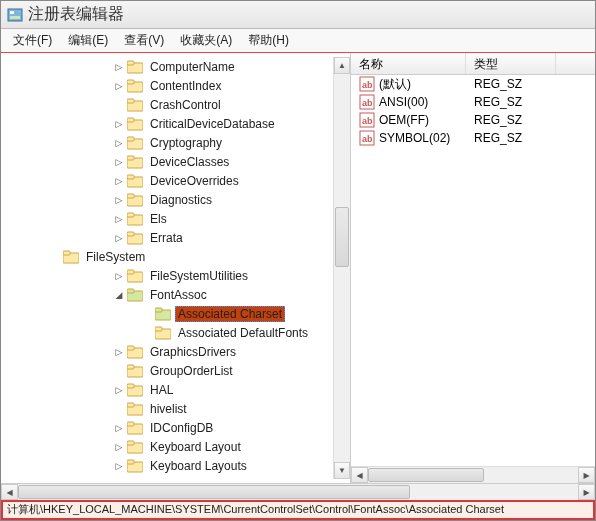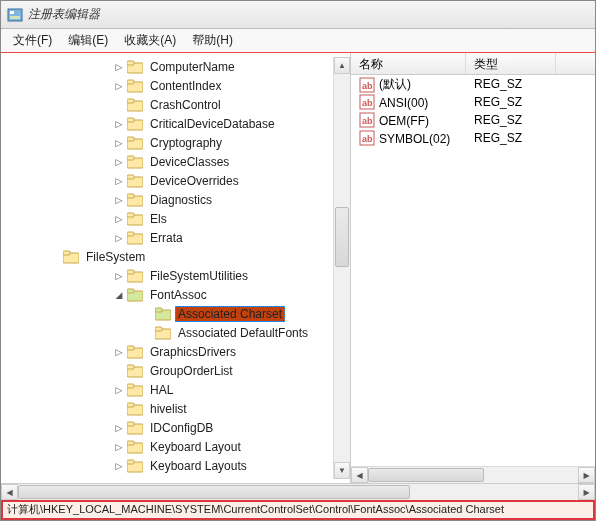--- a/index.html
+++ b/index.html
@@ -1,38 +1,38 @@
 <!DOCTYPE html>
 <html><head>
 <meta charset="utf-8">
 <style>
 * { margin: 0; padding: 0; box-sizing: border-box; font-family: "Microsoft YaHei", "SimSun", sans-serif; }
 body { width: 596px; height: 521px; background: #fff; border: 1px solid #888; overflow: hidden; display: flex; flex-direction: column; }
 .titlebar { height: 28px; background: linear-gradient(#f5f5f5, #e6e6e6); border-bottom: 1px solid #bbb; display: flex; align-items: center; padding: 0 6px; }
 .titlebar .app-icon { width: 16px; height: 16px; margin-right: 5px; }
-.titlebar .title { font-size: 12px; color: #333; font-style: italic; }
+.titlebar .title { font-size: 16px; color: #333; }
 .menubar { height: 24px; background: #f8f8f8; border-bottom: 1px solid #ef4444; display: flex; align-items: center; padding: 0 4px; font-size: 12px; }
 .menubar .menu-item { padding: 3px 8px; color: #222; cursor: default; }
 .body { flex: 1; display: flex; overflow: hidden; }
 .tree-pane { width: 350px; border-right: 1px solid #ccc; overflow: auto; position: relative; padding: 4px 0; }
 .list-pane { flex: 1; overflow: auto; }
 .tree { font-size: 12px; color: #222; }
 .tree-row { display: flex; align-items: center; height: 19px; white-space: nowrap; padding-right: 6px; }
 .tree-row .toggle { width: 12px; height: 12px; display: flex; align-items: center; justify-content: center; font-size: 9px; color: #555; margin-right: 2px; }
 .tree-row .folder-icon { width: 16px; height: 14px; margin-right: 4px; flex-shrink: 0; }
 .tree-row .label { padding: 1px 3px; }
 .tree-row.selected .label { background: #c2410c; border: 1px dotted #3399ff; padding: 0 2px; }
 .tree-row.sel-folder .folder-icon rect.base { fill: #d4e9a0; }
 .guides { position: absolute; left: 0; top: 0; pointer-events: none; }
 .vline { position: absolute; border-left: 1px dotted #aaa; top: 4px; bottom: 4px; }
 .list-header { display: flex; height: 22px; background: linear-gradient(#fdfdfd, #ececec); border-bottom: 1px solid #ccc; font-size: 12px; }
 .list-header .col { padding: 3px 8px; border-right: 1px solid #ddd; }
 .list-body { font-size: 12px; }
 .list-row { display: flex; align-items: center; height: 18px; }
-.list-row .cell { padding: 1px 8px; display: flex; align-items: flex-end; }
+.list-row .cell { padding: 1px 8px; display: flex; align-items: center; }
 .val-icon { width: 16px; height: 16px; margin-right: 4px; flex-shrink: 0; }
 .vscroll { position: absolute; right: 0; top: 0; bottom: 0; width: 17px; background: #f0f0f0; border-left: 1px solid #ddd; }
 .vscroll .btn { height: 17px; background: linear-gradient(#fafafa,#e5e5e5); border: 1px solid #ccc; display:flex;align-items:center;justify-content:center;font-size:8px;color:#555;}
 .vscroll .thumb { position:absolute; left:1px; right:1px; background: linear-gradient(#eaeaea,#d8d8d8); border:1px solid #bbb; border-radius:2px;}
 .hscroll { height: 17px; background:#f0f0f0; border-top:1px solid #ddd; display:flex; }
 .hscroll .btn { width:17px; background:linear-gradient(#fafafa,#e5e5e5); border:1px solid #ccc; display:flex;align-items:center;justify-content:center;font-size:8px;color:#555;}
 .hscroll .track { flex:1; position:relative; }
 .hscroll .thumb { position:absolute; top:1px; bottom:1px; background:linear-gradient(#eaeaea,#d8d8d8); border:1px solid #bbb; border-radius:2px;}
 .statusbar { height: 20px; border: 2px solid #d9363e; background: #fcefe8; display: flex; padding: 0 4px; font-size: 11px; color: #222; overflow: hidden; white-space: nowrap; }
 .tree-wrap { position: relative; height: 100%; }
@@ -48,20 +48,21 @@
       <rect x="1" y="2" width="14" height="12" fill="#7fb6e0" stroke="#3a6a9a"></rect>
       <rect x="3" y="4" width="4" height="3" fill="#fff"></rect>
       <rect x="3" y="9" width="10" height="3" fill="#cfe5b8"></rect>
     </svg>
   <span class="title">注册表编辑器</span>
 </div>
 
 <div class="menubar">
   <span class="menu-item">文件(F)</span>
   <span class="menu-item">编辑(E)</span>
+  <span class="menu-item">查看(V)</span>
   <span class="menu-item">收藏夹(A)</span>
   <span class="menu-item">帮助(H)</span>
 </div>
 
 <div class="body">
   <div class="tree-pane">
     <div class="tree-wrap">
       <div class="guides">
         <div class="vline" style="left:22px"></div>
         <div class="vline" style="left:39px"></div>

